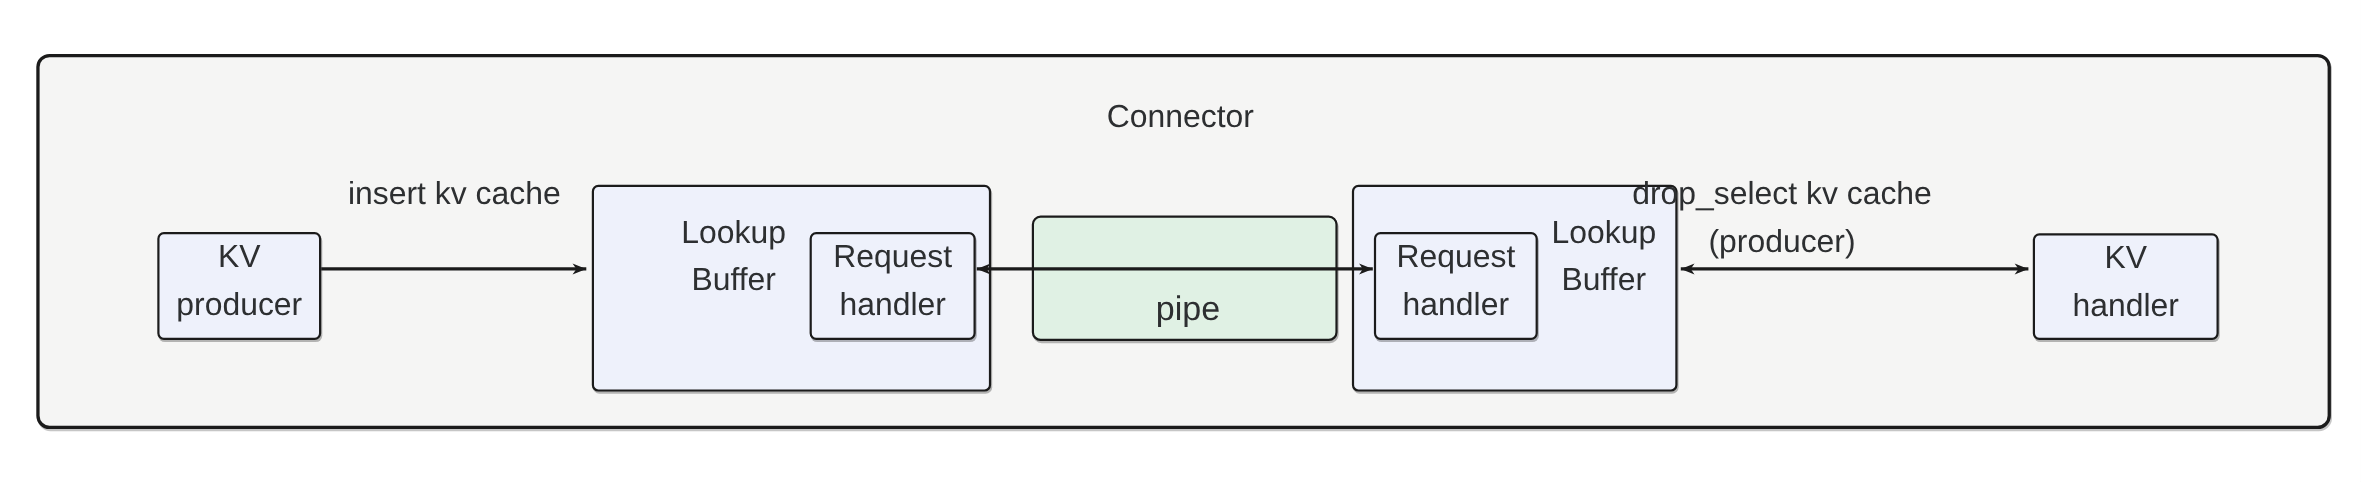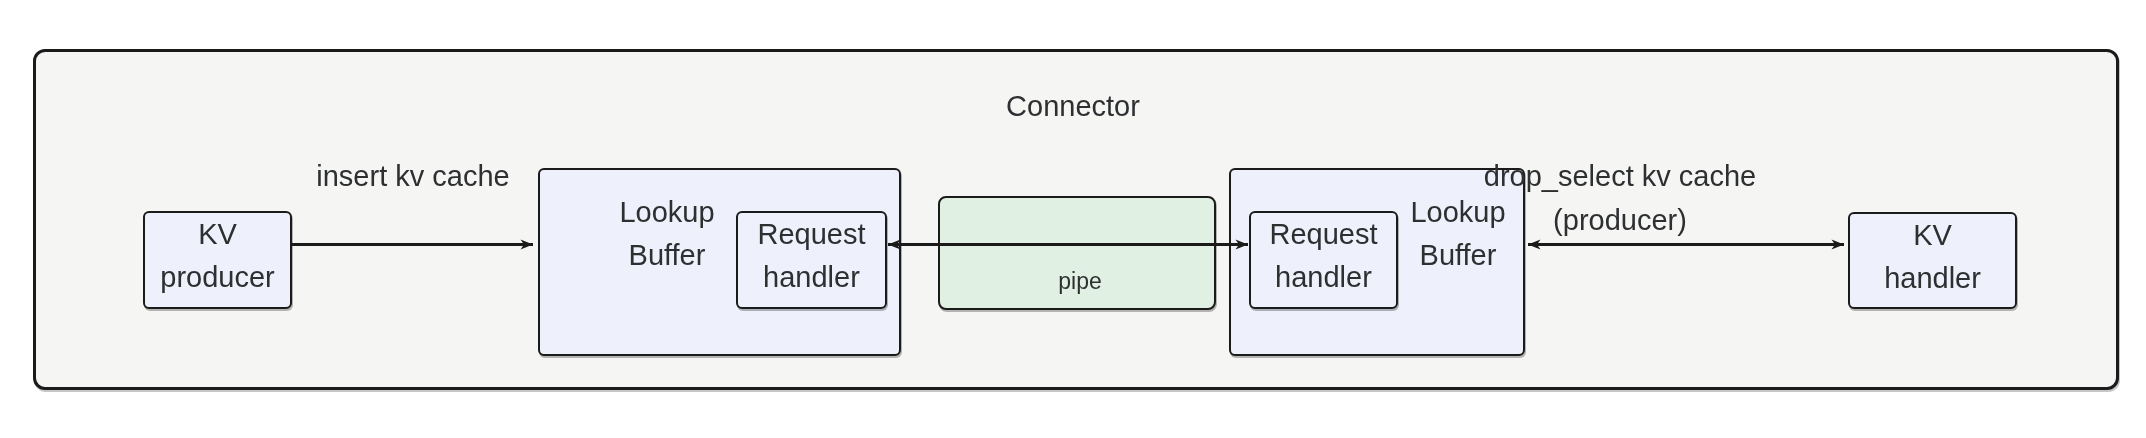--- a/index.html
+++ b/index.html
@@ -84,21 +84,21 @@
     background: var(--pipe-fill);
     border: 2.5px solid var(--border);
     border-radius: 8px;
     box-shadow: 1px 2px 0 rgba(27,27,27,0.3);
     z-index: 2;
   }
   .pipe-label {
     position: absolute;
     left: 938px; top: 263px; width: 284px;
     text-align: center;
-    font-size: 23px;
+    font-size: 31px;
     line-height: 36px;
     z-index: 6;
   }
 
   .edges-layer {
     position: absolute;
     left: 0; top: 0;
     z-index: 5;
     pointer-events: none;
   }

